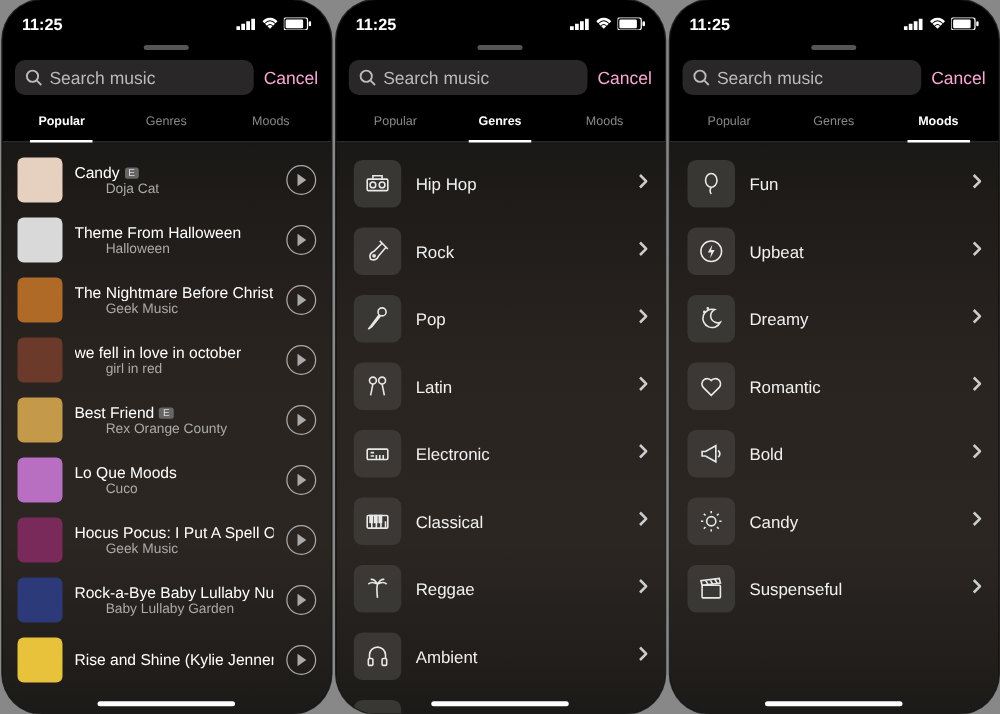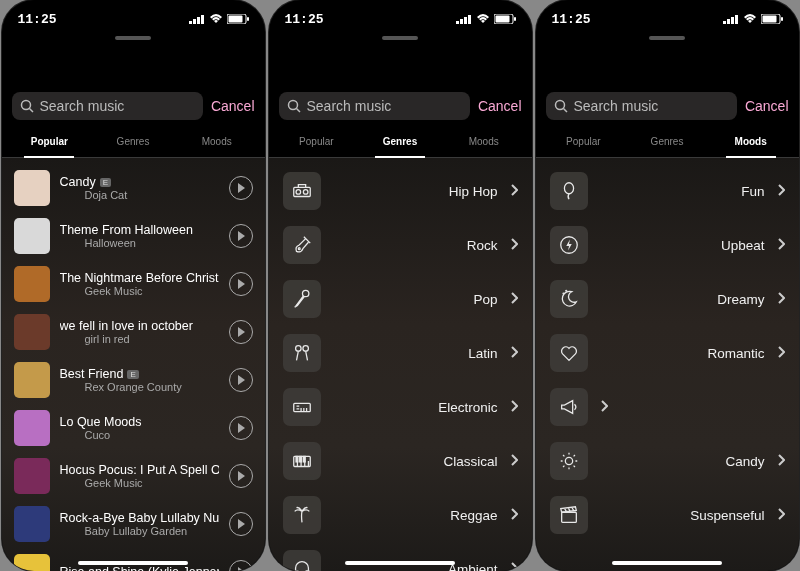--- a/index.html
+++ b/index.html
@@ -6,26 +6,26 @@
   html, body { width: 800px; height: 571px; background: #888; overflow: hidden; font-family: -apple-system, Helvetica, Arial, sans-serif; }
   .row { display: flex; gap: 4px; justify-content: center; }
   .phone {
     width: 263px; height: 571px; background: #000;
     border-radius: 32px; overflow: hidden; position: relative;
     display: flex; flex-direction: column;
     box-shadow: 0 0 0 1px #222;
   }
   .statusbar {
     display: flex; justify-content: space-between; align-items: center;
-    padding: 8px 16px 0 16px; height: 30px; color: #fff; font-size: 13px; font-weight: 600; font-family: Liberation Mono, monospace;
+    padding: 8px 16px 0 16px; height: 30px; color: #fff; font-size: 13px; font-weight: 600;
   }
   .status-icons { display: flex; gap: 4px; align-items: center; }
   .status-icons svg { fill: #fff; }
   .grabber { width: 36px; height: 4px; background: #555; border-radius: 2px; margin: 6px auto 8px auto; }
-  .searchrow { display: flex; align-items: center; gap: 8px; padding: 0 10px 8px 10px; margin-top: 44px; }
+  .searchrow { display: flex; align-items: center; gap: 8px; padding: 0 10px 8px 10px; }
   .searchbox {
     flex: 1; display: flex; align-items: center; gap: 6px;
     background: #2c2a2aee; border-radius: 8px; padding: 6px 8px;
     color: #bbb; font-size: 14px;
   }
   .searchbox svg { flex-shrink: 0; }
   .cancel { color: #f9a8d4; font-size: 14px; }
   .tabs { display: flex; border-bottom: 1px solid #3a3a3a; padding: 0 6px; }
   .tab {
     flex: 1; text-align: center; color: #888; font-size: 10px;
@@ -56,21 +56,20 @@
   .ebadge { font-size: 8px; background: #666; color: #ddd; padding: 0 3px; border-radius: 2px; }
   .artist { color: #aaa; font-size: 11px; white-space: nowrap; overflow: hidden; text-overflow: ellipsis; padding-left: 25px; }
   .playbtn {
     width: 24px; height: 24px; border: 1.5px solid #aaa; border-radius: 50%;
     display: flex; align-items: center; justify-content: center; flex-shrink: 0;
   }
   .playbtn svg { fill: #aaa; }
   .cat {
     display: flex; align-items: center; gap: 12px;
     padding: 8px 14px;
-    text-align: right;
   }
   .cat-icon {
     width: 38px; height: 38px; background: #3d3b38e0; border-radius: 7px;
     display: flex; align-items: center; justify-content: center; flex-shrink: 0;
   }
   .cat-icon svg { stroke: #e8e8e8; fill: none; stroke-width: 1.4; }
   .cat-label { flex: 1; color: #f0f0f0; font-size: 13.5px; font-weight: 500; }
   .chev { color: #ccc; }
   .chev svg { stroke: #ccc; fill: none; stroke-width: 2; }
   .homebar {
@@ -488,20 +487,21 @@
                 <path d="M2 1 L7 6 L2 11"></path>
               </svg></span>
           </div>
           <div class="cat">
             <div class="cat-icon">
               <svg width="22" height="22" viewBox="0 0 24 24">
                 <path d="M4 10 V14 L7 14 L16 19 V5 L7 10 Z"></path>
                 <path d="M18 9 Q21 12 18 15"></path>
               </svg>
             </div>
+            <div class="cat-label">Bold</div>
             <span class="chev"><svg width="8" height="12" viewBox="0 0 8 12">
                 <path d="M2 1 L7 6 L2 11"></path>
               </svg></span>
           </div>
           <div class="cat">
             <div class="cat-icon">
               <svg width="22" height="22" viewBox="0 0 24 24">
                 <circle cx="12" cy="12" r="4"></circle>
                 <path d="M12 3 V5 M12 19 V21 M3 12 H5 M19 12 H21 M5.5 5.5 L7 7 M17 17 L18.5 18.5 M5.5 18.5 L7 17 M17 7 L18.5 5.5"></path>
               </svg>

